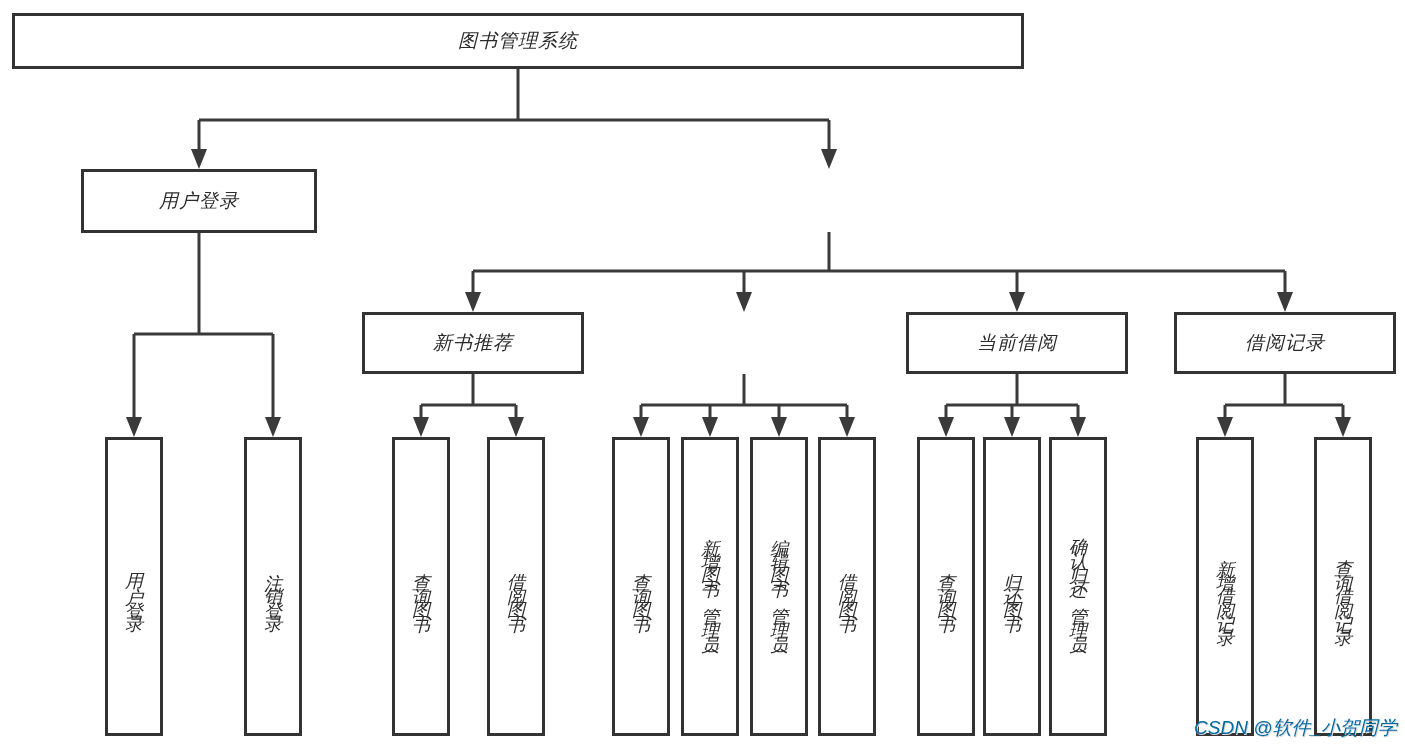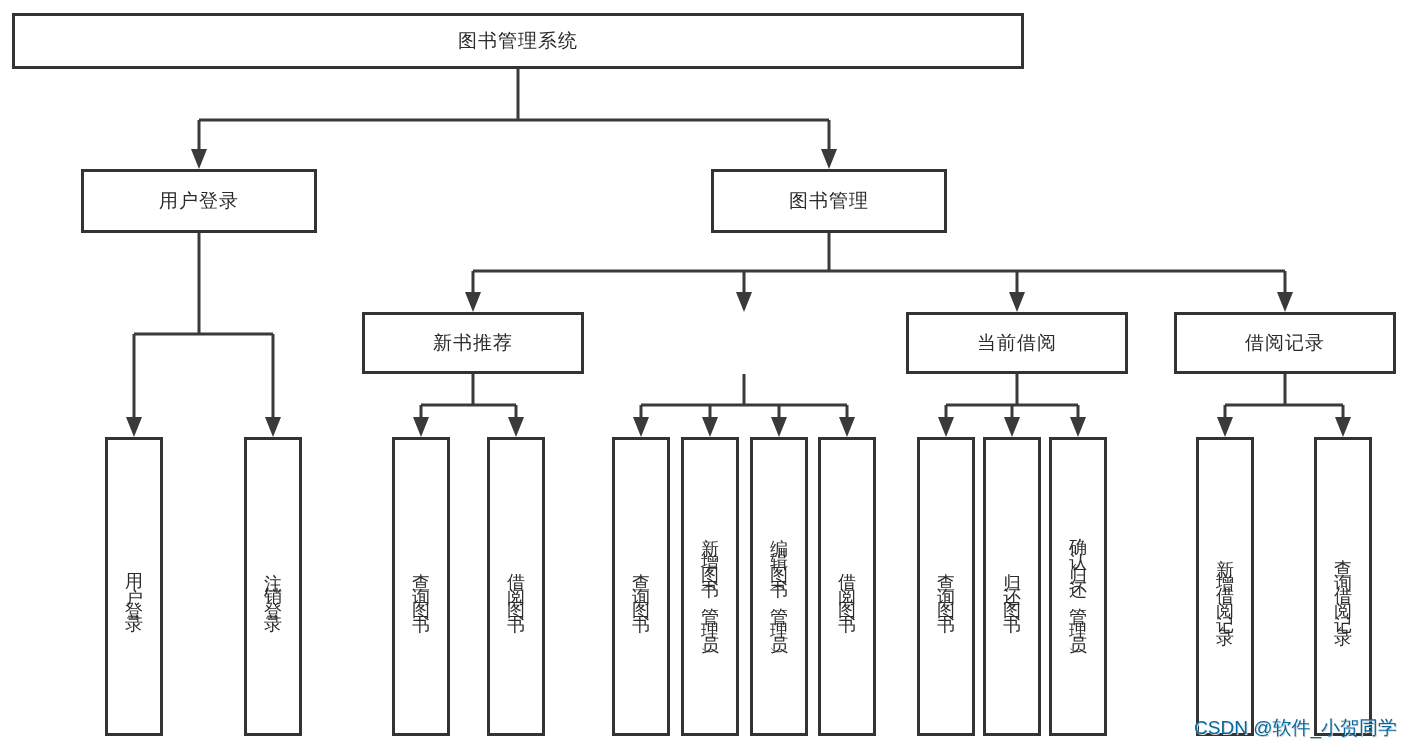--- a/index.html
+++ b/index.html
@@ -2,20 +2,21 @@
 <html><head>
 <meta charset="utf-8">
 <style>
   html,body{margin:0;padding:0;background:#ffffff;}
   #canvas{
     position:relative;
     width:1405px;height:747px;
     background:#ffffff;
     font-family:"Liberation Sans","DejaVu Sans",sans-serif;
     overflow:hidden;
+    font-style:italic;
   }
   #connectors{position:absolute;left:0;top:0;width:1405px;height:747px;}
   .box{
     position:absolute;
     box-sizing:border-box;
     border:3px solid #333333;
     background:#ffffff;
     display:flex;
     align-items:center;
     justify-content:center;
@@ -68,23 +69,20 @@
              M1335,417 L1351,417 L1343,437 Z" fill="#3a3a3a" stroke="none"></path>
   </svg>
 
   <div class="box h-box" style="left:12px;top:13px;width:1012px;height:56px;">
     <span class="label">图书管理系统</span>
   </div>
 
   <div class="box h-box" style="left:81px;top:169px;width:236px;height:64px;">
     <span class="label">用户登录</span>
   </div>
-  <div class="box h-box" style="left:711px;top:169px;width:236px;height:64px;">
-    <span class="label">图书管理</span>
-  </div>
 
   <div class="box h-box" style="left:362px;top:312px;width:222px;height:62px;">
     <span class="label">新书推荐</span>
   </div>
   <div class="box h-box" style="left:1174px;top:312px;width:222px;height:62px;">
     <span class="label">借阅记录</span>
   </div>
   <div class="box h-box" style="left:906px;top:312px;width:222px;height:62px;">
     <span class="label">当前借阅</span>
   </div>

